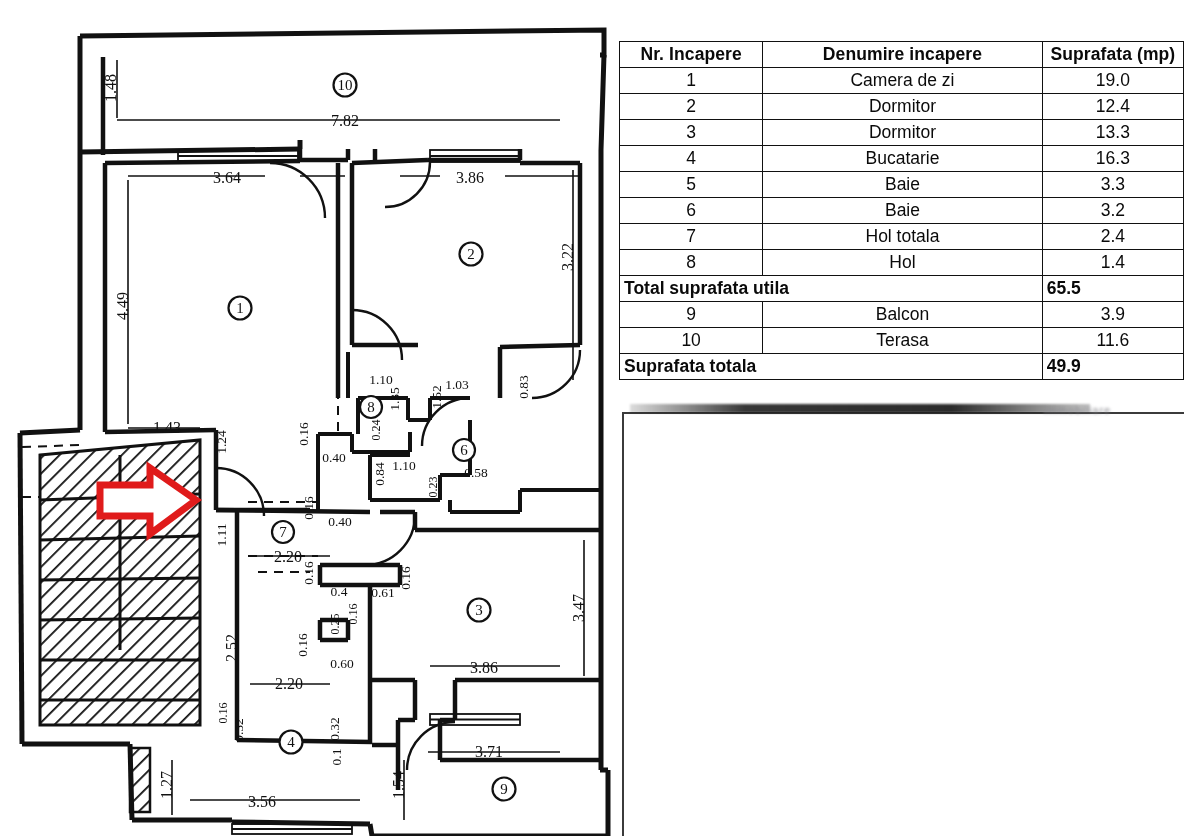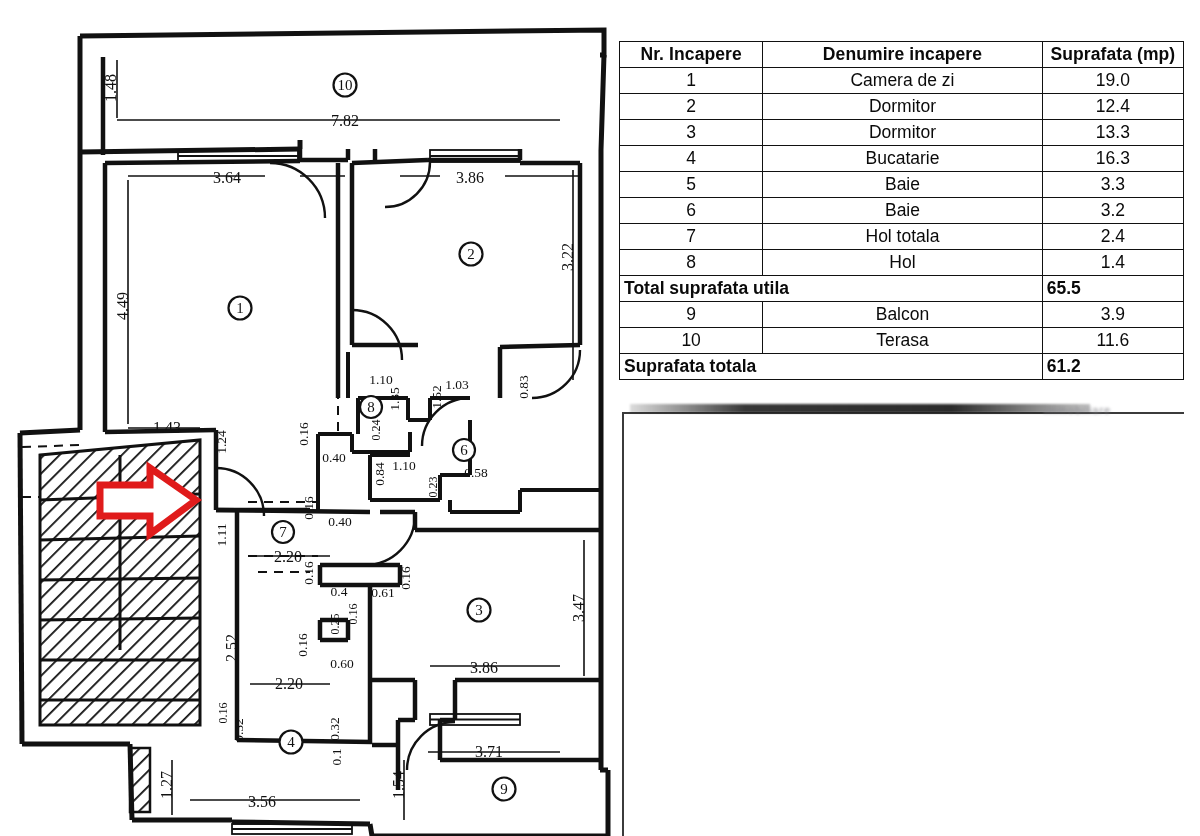--- a/index.html
+++ b/index.html
@@ -402,21 +402,21 @@
         <td class="c-name">Balcon</td>
         <td class="c-area">3.9</td>
       </tr>
       <tr>
         <td class="c-nr">10</td>
         <td class="c-name">Terasa</td>
         <td class="c-area">11.6</td>
       </tr>
       <tr class="row-total">
         <td colspan="2">Suprafata totala</td>
-        <td class="c-area">61.2</td>
+        <td class="c-area">49.9</td>
       </tr>
     </tbody>
   </table>
 
   <div id="lower-frame"></div>
   <div id="smudge"></div>
   <div id="watermark">immobiliare</div>
 
 </div>
 

